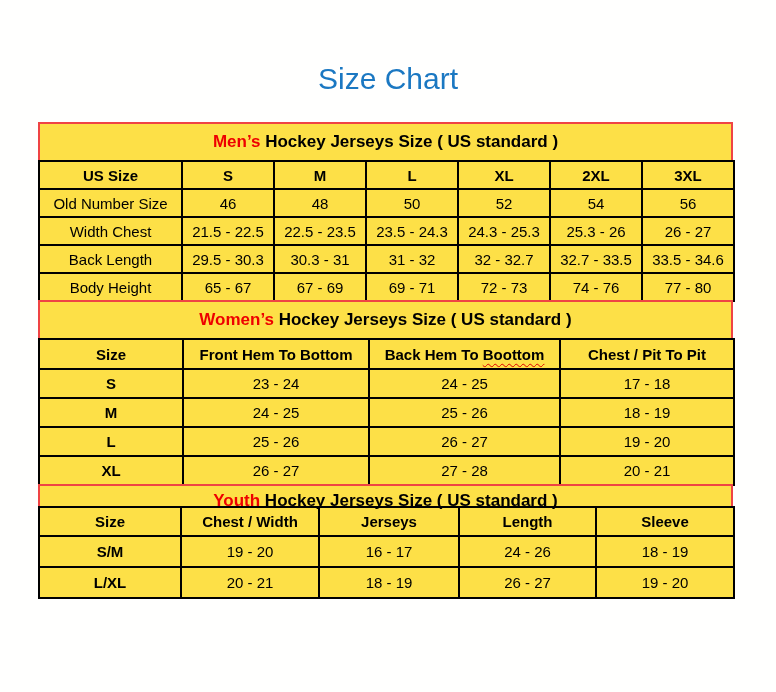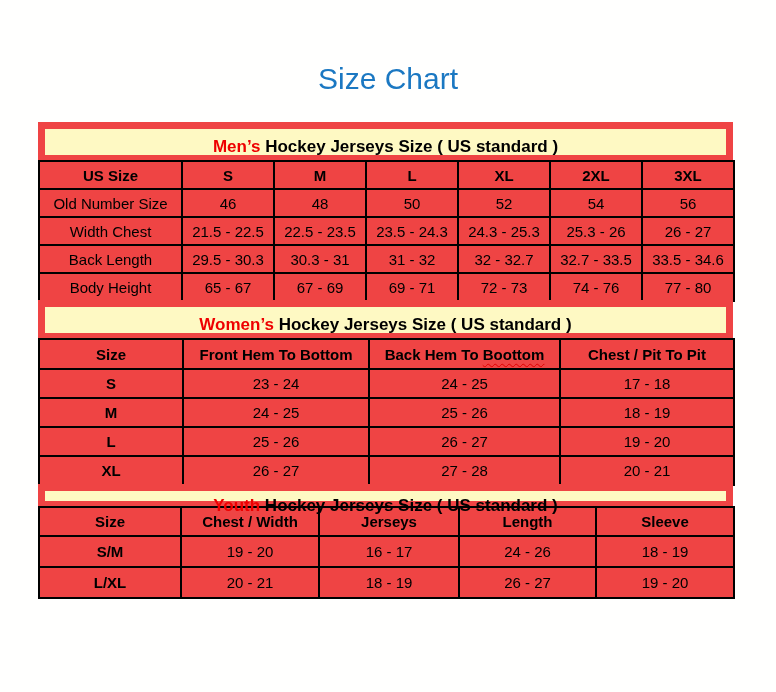--- a/index.html
+++ b/index.html
@@ -1,25 +1,25 @@
 <!DOCTYPE html>
 <html><head>
 <meta charset="utf-8">
 <style>
   html,body{margin:0;padding:0;background:#ffffff;}
   body{width:776px;height:692px;font-family:"Liberation Sans",sans-serif;color:#000;}
   .page{position:relative;width:776px;height:692px;overflow:hidden;background:#fffffe;}
   .title{position:absolute;top:62px;left:0;width:776px;margin:0;text-align:center;
          font-size:30px;font-weight:normal;color:#1b78c2;letter-spacing:0px;}
   .chart{position:absolute;left:38px;top:122px;width:695px;}
-  .banner{box-sizing:border-box;border:7px solid #ef4444;background:#fef9c3;
+  .banner{box-sizing:border-box;border:2px solid #ef4444;background:#fde047;
           text-align:center;font-weight:bold;font-size:17px;line-height:36px;height:40px;color:#000;}
   .banner.short{height:24px;line-height:29px;}
   .banner .hl{color:#ee0000;}
-  table.tbl{border-collapse:collapse;table-layout:fixed;width:695px;margin-top:-2px;background:#ef4444;}
+  table.tbl{border-collapse:collapse;table-layout:fixed;width:695px;margin-top:-2px;background:#fde047;}
   .banner{margin-top:-2px;}
   .banner:first-child{margin-top:0;}
   table.tbl th,table.tbl td{box-sizing:border-box;border:2px solid #000;padding:0;
           text-align:center;vertical-align:middle;font-size:15px;font-weight:normal;
           white-space:nowrap;overflow:hidden;}
   table.tbl th{font-weight:bold;}
   td.lbl{font-weight:normal;}
   td.lbl.b{font-weight:bold;}
   tr.h28{height:28px;} tr.h30{height:30px;} tr.h29{height:29px;} tr.h31{height:31px;}
   .misspell{text-decoration:underline wavy #e00000;text-decoration-thickness:1px;text-underline-offset:3px;}

